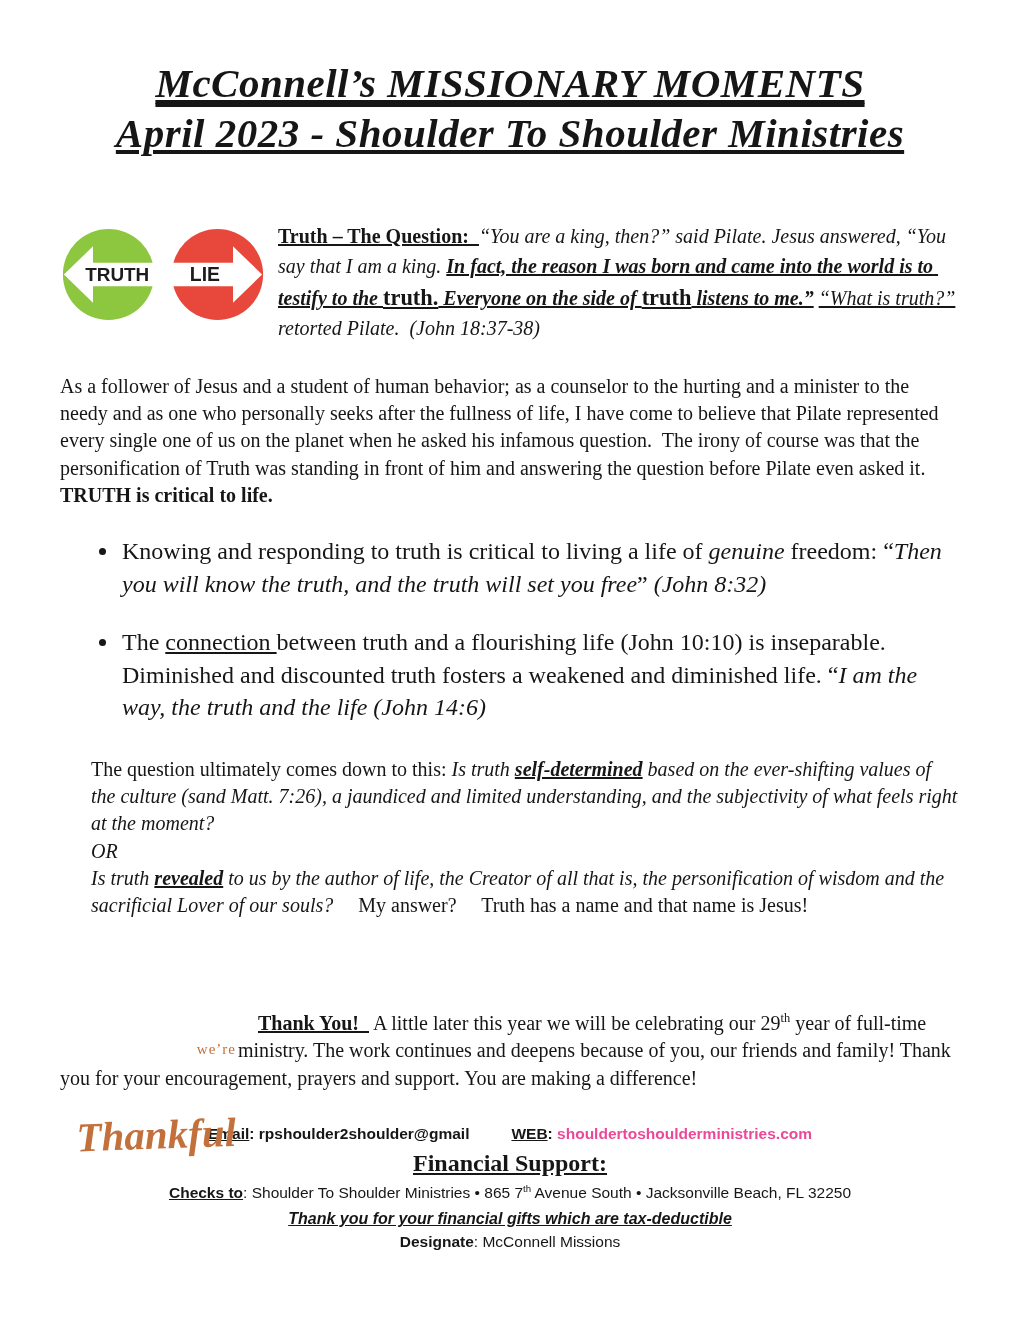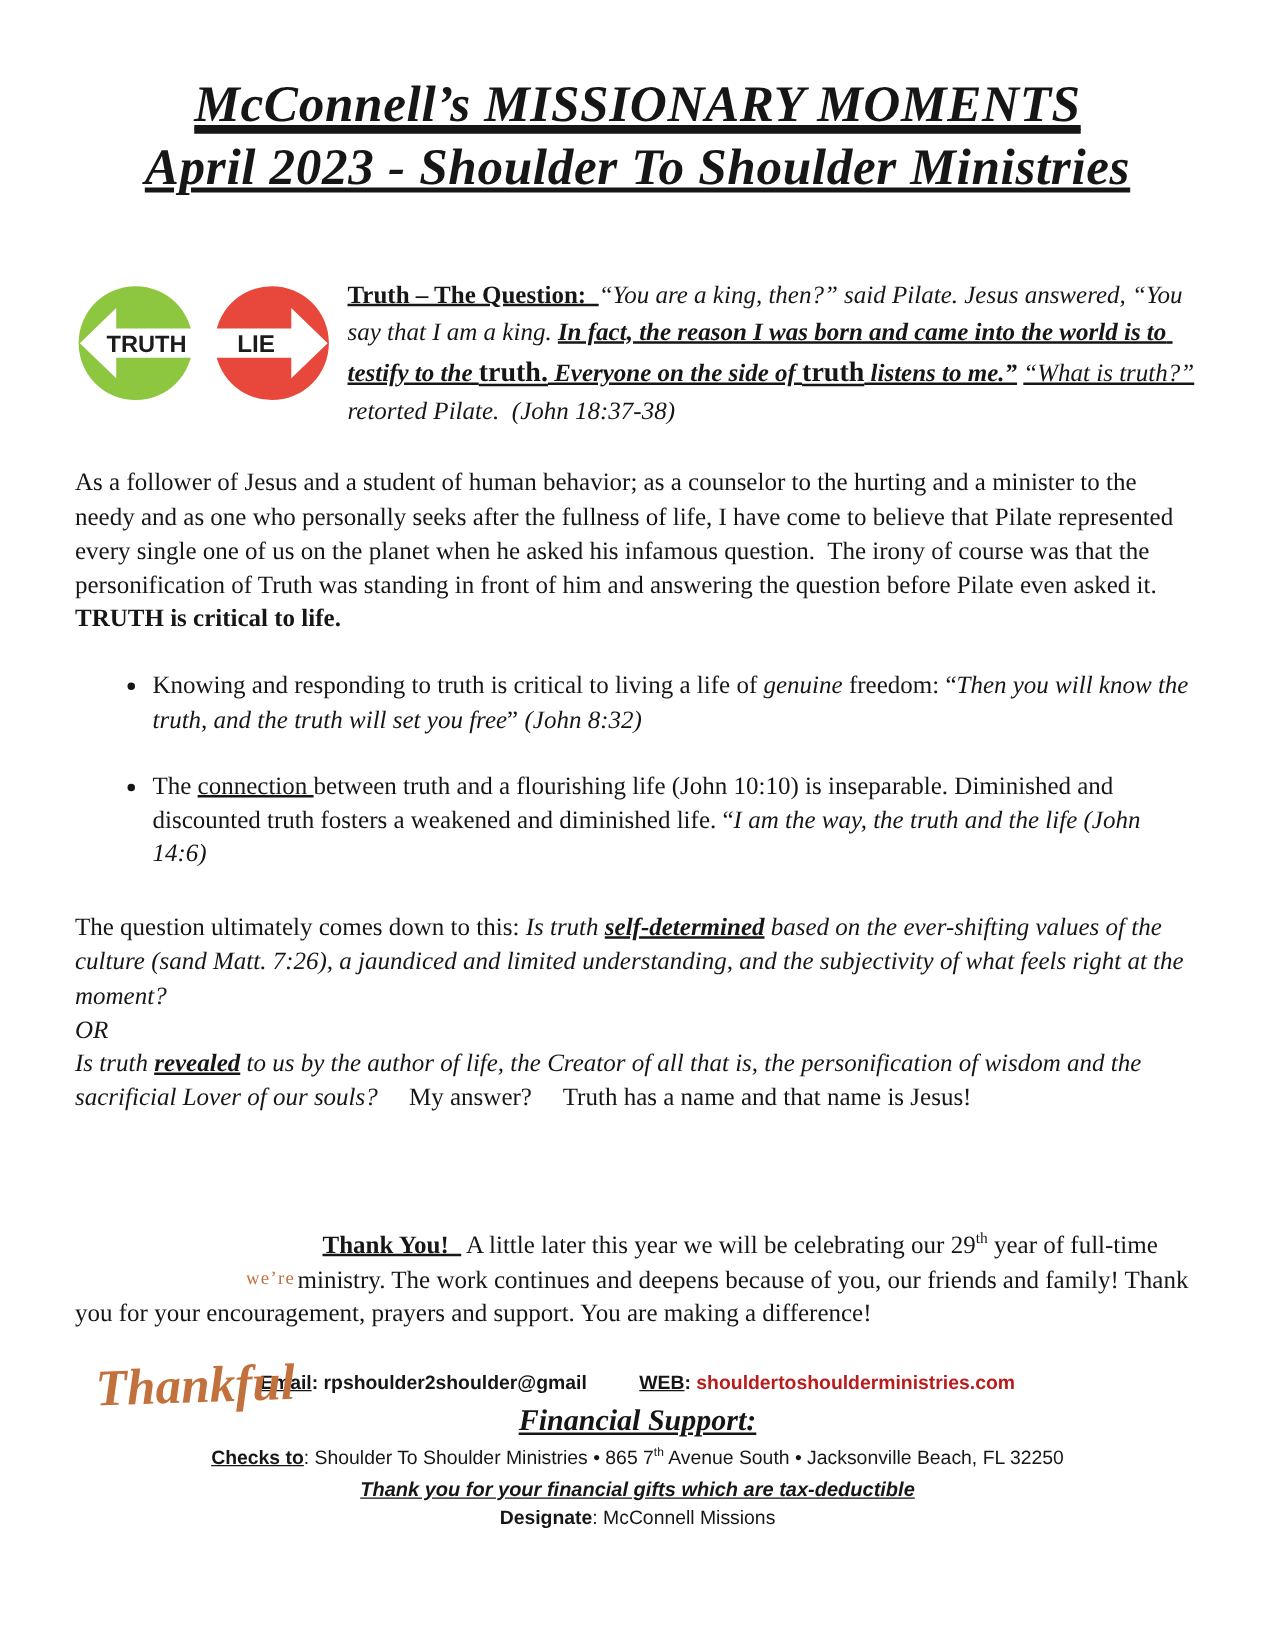--- a/index.html
+++ b/index.html
@@ -41,24 +41,24 @@
   .truth-q {
     flex: 1;
     font-size: 20px;
     line-height: 1.48;
   }
 
   .bodytext { font-size: 20px; line-height: 1.36; }
   .intro { margin-top: 29px; }
 
   ul.bullets { margin-top: 26px; padding-left: 60px; }
-  ul.bullets li { font-size: 20px; line-height: 1.36; padding-left: 2px; }
+  ul.bullets li { font-size: 24px; line-height: 1.36; padding-left: 2px; }
   ul.bullets li + li { margin-top: 26px; }
 
-  .question { margin-top: 32px; }
+  .question { margin-top: 32px; margin-left: 31px; }
 
   
   .thanks { margin-top: 36px; font-size: 20px; line-height: 1.37; }
   .thankful-graphic {
     float: left;
     width: 176px; height: 80px;
     margin: 2px 2px 0 0;
     color: #c2703c;
     overflow: visible;
   }
@@ -77,21 +77,21 @@
   
   .signoff { margin-top: 36px; font-family: "Liberation Sans", sans-serif; font-size: 15px; color: #222; }
   .signoff .names { font-style: italic; letter-spacing: 2px; font-size: 15px; }
   .fline { text-align: center; font-family: "Liberation Sans", sans-serif; font-size: 15.5px; line-height: 1.35; }
   .contact { margin-top: 4px; font-weight: 700; }
   .contact .spacer { display: inline-block; width: 42px; }
   .weblink { text-decoration: none; }
   .financial-heading {
     text-align: center;
     font-family: "Liberation Serif", serif;
-    font-style: italic; font-weight: 600;
+    font-weight: 600;
     font-size: 24px; margin-top: 6px;
   }
   .financial-heading span { text-decoration: underline; }
   .checks-line { margin-top: 6px; }
   .designate-line { margin-top: 2px; }
   .tax-line { margin-top: 4px; font-size: 16px; }
   svg text { font-family: "Liberation Sans", sans-serif; }
 </style>
 </head>
 <body>
@@ -132,21 +132,21 @@
     <span class="thankful-graphic" style="display:block;text-align:right;">
       <span class="thankful-small" style="display:block;">we’re</span>
       <span class="thankful-big" style="display:block;">Thankful</span>
     </span>
     <span><span class="b u">Thank You!  </span><span> A little later this year we will be celebrating our 29</span><span class="sup">th</span><span> year of full-time ministry. The work continues and deepens because of you, our friends and family! Thank you for your encouragement, prayers and support. You are making a difference!</span></span>
   </section>
 
   <footer>
 
     <div class="fline contact">
-      <span class="u">Email</span><span>: rpshoulder2shoulder@gmail</span><span class="spacer"></span><span class="u">WEB</span><span>: </span><a href="#" class="weblink" style="color:#b91c1c">shouldertoshoulderministries.com</a>
+      <span class="u">Email</span><span>: rpshoulder2shoulder@gmail</span><span class="spacer"></span><span class="u">WEB</span><span>: </span><a href="#" class="weblink" style="color:#ec4899">shouldertoshoulderministries.com</a>
     </div>
 
     <div class="financial-heading">
       <span>Financial Support:</span>
     </div>
 
     <div class="fline checks-line">
       <span class="b u">Checks to</span><span class="runs"><span>: Shoulder To Shoulder Ministries • 865 7</span><span class="sup">th</span><span> Avenue South • Jacksonville Beach, FL 32250</span></span>
     </div>
 

